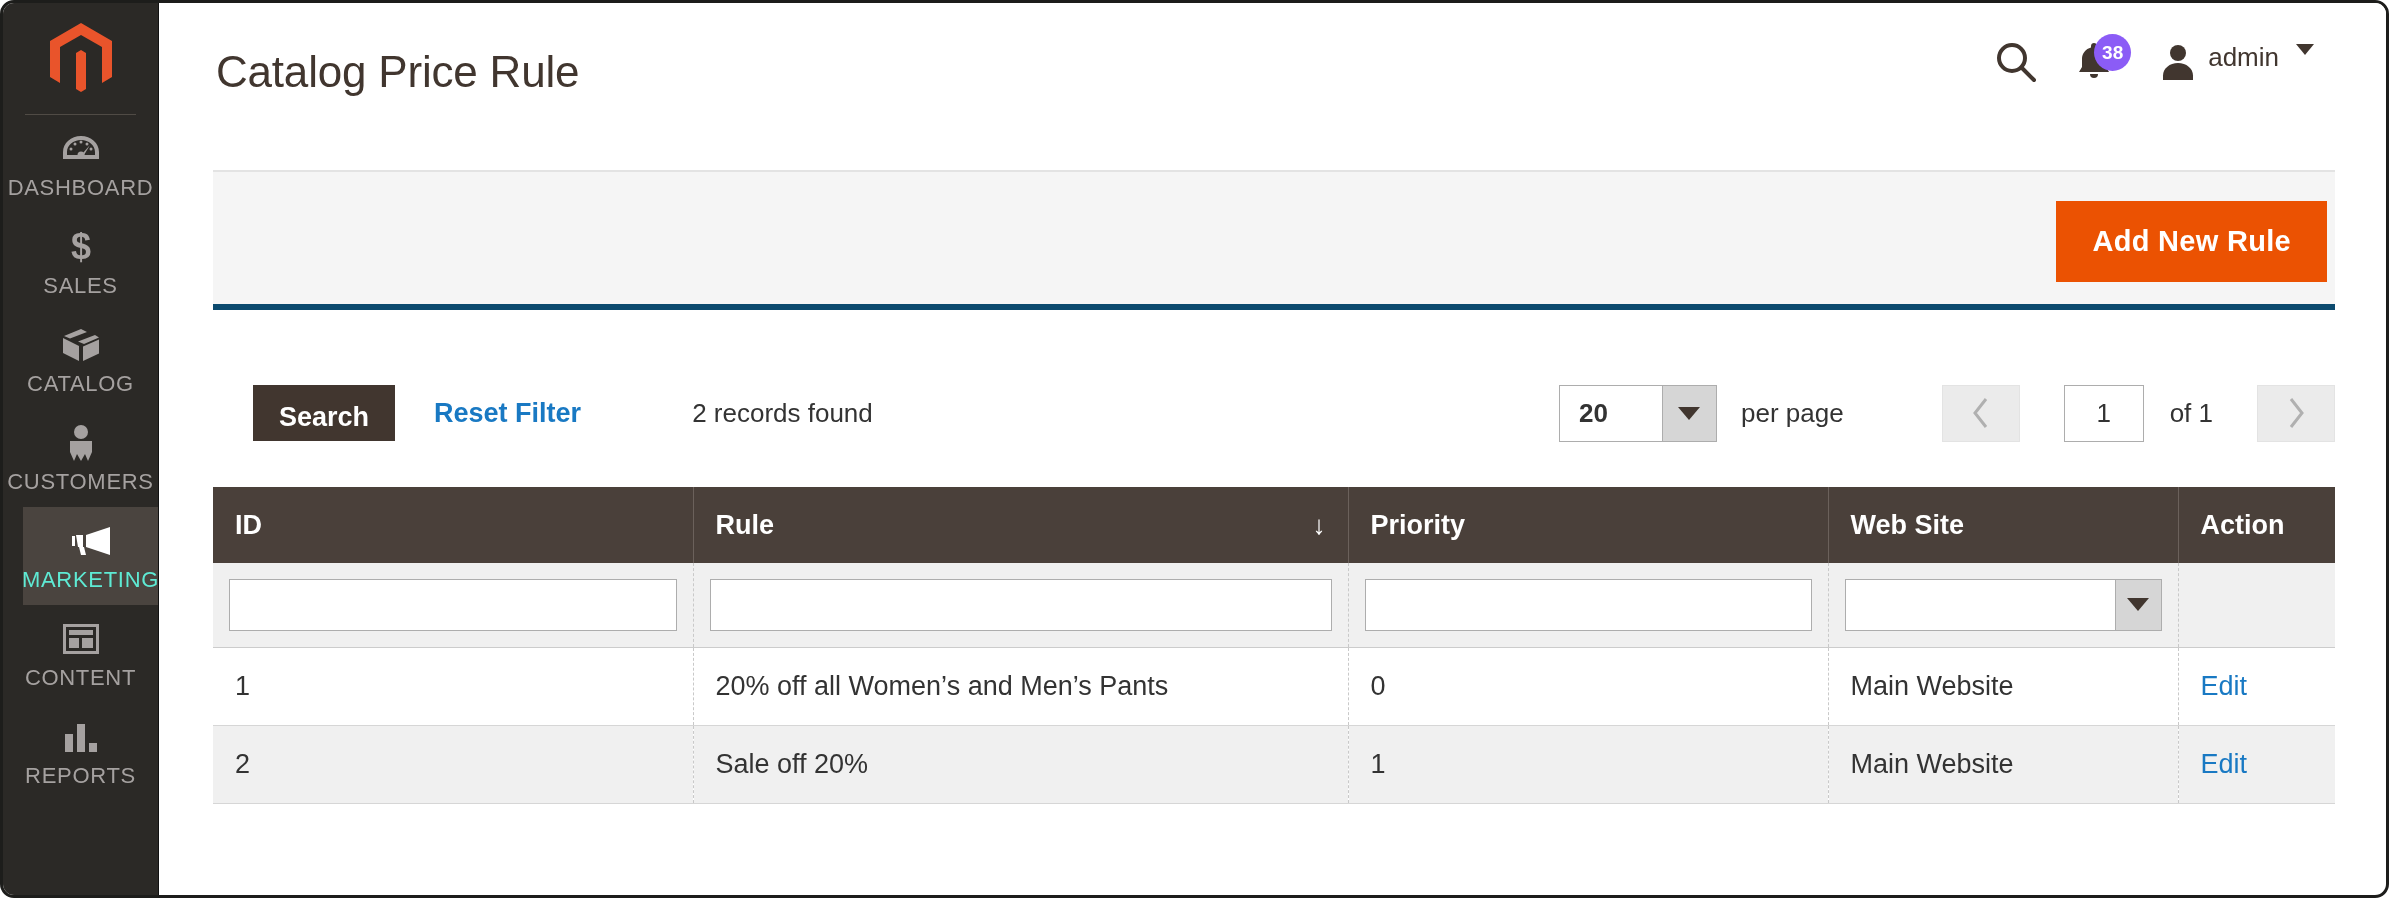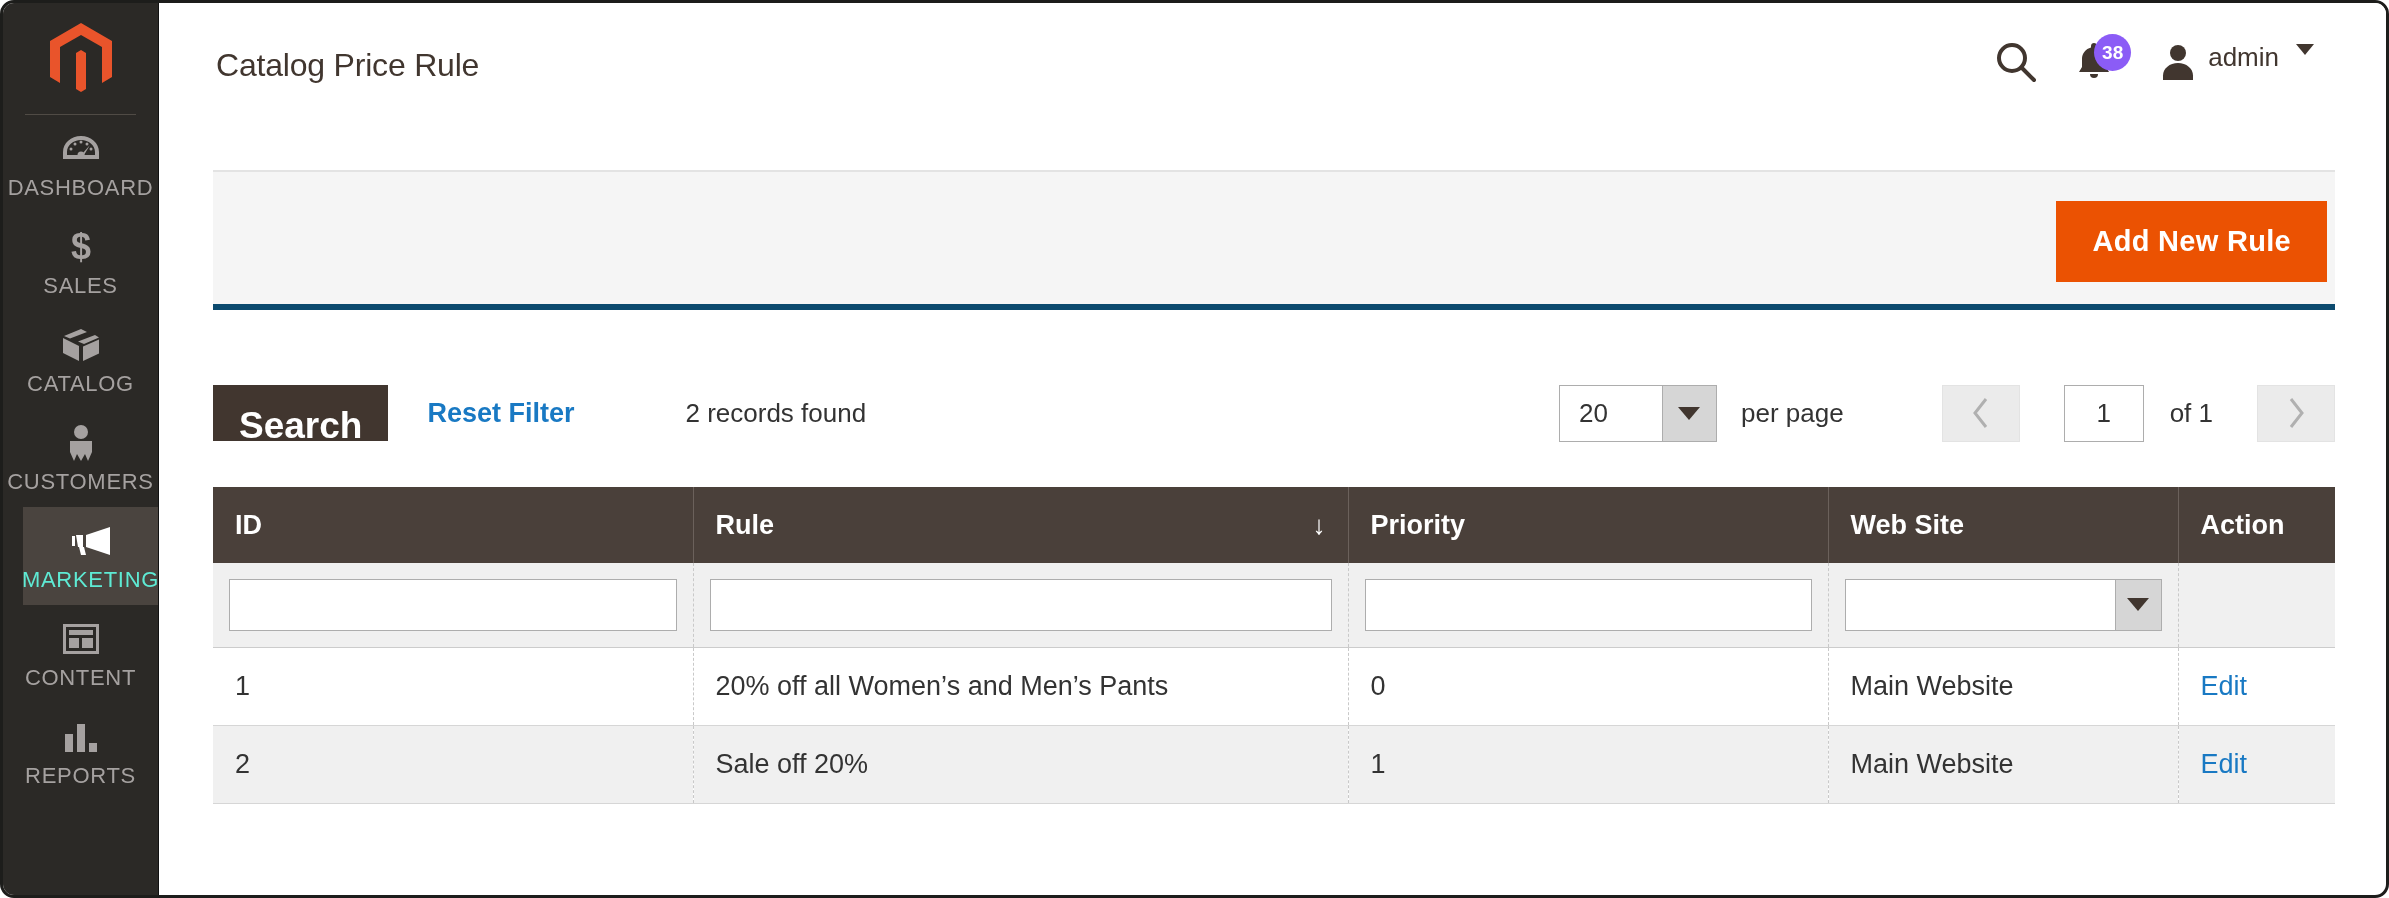--- a/index.html
+++ b/index.html
@@ -80,21 +80,21 @@
     left: 156px; top: 0;
     width: 2227px;
     height: 160px;
     background: #ffffff;
   }
 
   #page-title {
     position: absolute;
     left: 57px;
     top: 44px;
-    font-size: 32px;
+    font-size: 44px;
     font-weight: 400;
     color: #41362f;
     letter-spacing: -0.2px;
     white-space: nowrap;
   }
 
   #header-right {
     position: absolute;
     right: 72px;
     top: 38px;
@@ -193,27 +193,28 @@
     display: flex;
     align-items: center;
     gap: 36px;
     height: 54px;
   }
   #search-button {
     background: #41362f;
     color: #ffffff;
     border: none;
     font-family: "Liberation Sans", sans-serif;
-    font-size: 37px;
+    font-size: 27px;
     font-weight: bold;
-    padding: 13px 26px;
+    padding: 4px 26px;
     height: 56px;
     line-height: 56px;
     cursor: pointer;
     white-space: nowrap;
+    margin-left: 40px;
   }
   #reset-filter {
     color: #1979c3;
     font-size: 27px;
     font-weight: bold;
     text-decoration: none;
     cursor: pointer;
     white-space: nowrap;
     margin-left: 3px;
   }
@@ -232,20 +233,21 @@
     height: 54px;
     gap: 0;
   }
   .limit-select {
     display: flex;
     width: 158px;
     height: 57px;
     border: 1px solid #adadad;
     background: #ffffff;
     cursor: pointer;
+    font-weight: bold;
   }
   .limit-value {
     flex: 1;
     display: flex;
     align-items: center;
     padding-left: 19px;
     font-size: 26px;
     color: #333333;
   }
   .limit-arrow {

